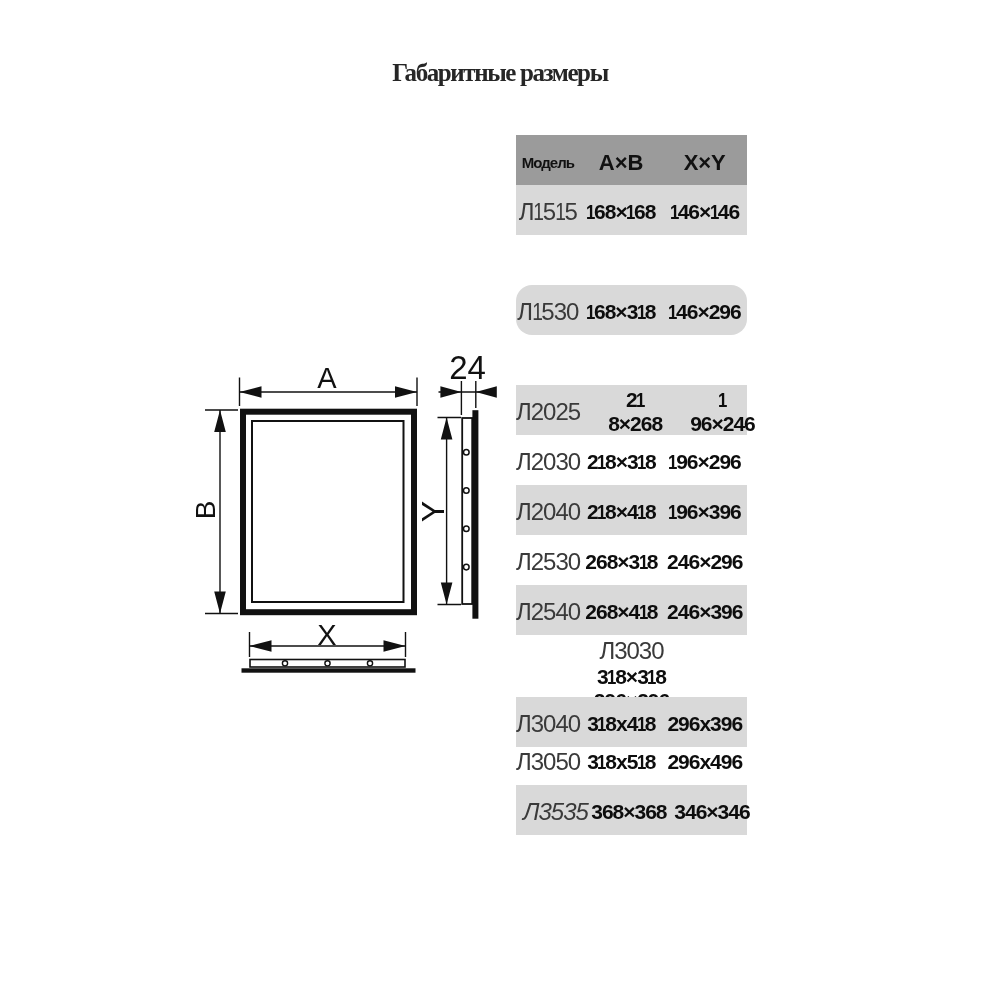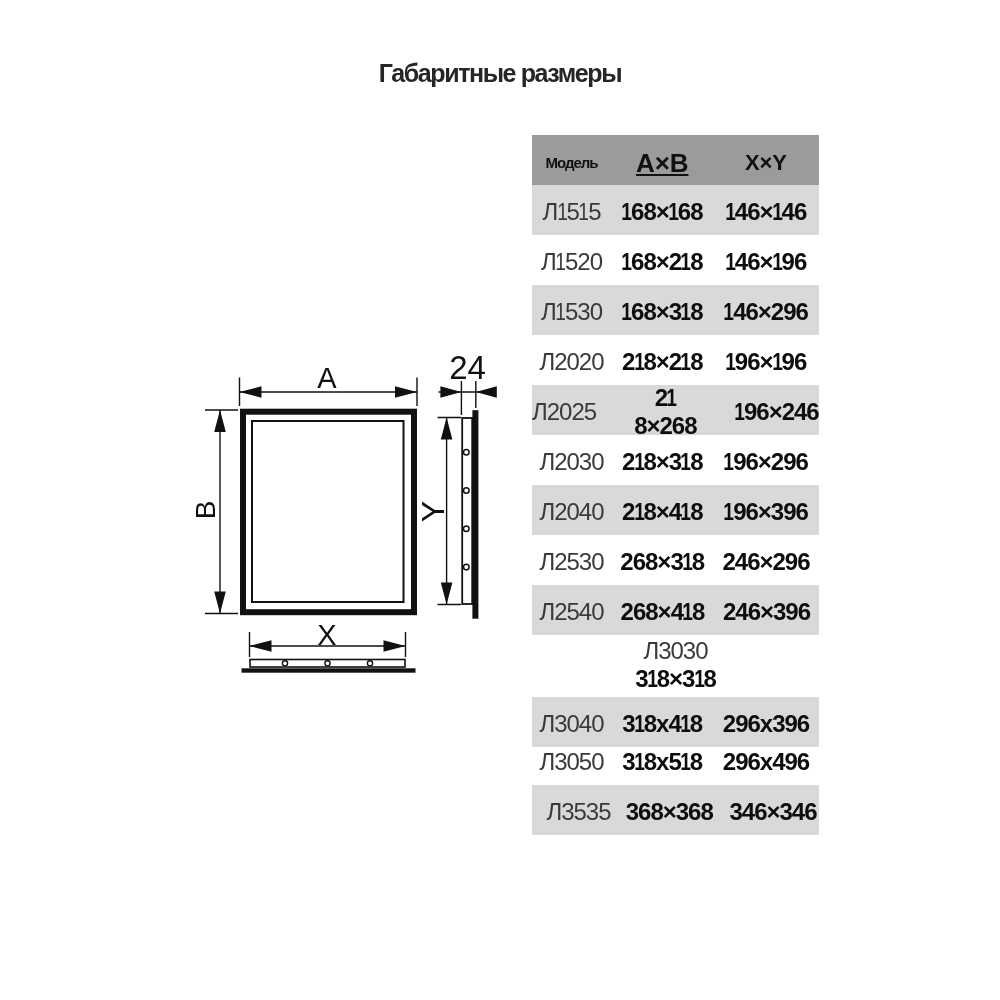--- a/index.html
+++ b/index.html
@@ -1,62 +1,52 @@
 <!DOCTYPE html>
 <html><head>
 <meta charset="utf-8">
 <style>
   html,body{margin:0;padding:0;background:#fff;}
   #page{position:relative;width:1000px;height:1000px;background:#fff;overflow:hidden;
         font-family:"Liberation Sans", sans-serif;}
-  .row{position:absolute;left:532px;width:287px;height:50px;display:flex;align-items:center;}
+  .row{position:absolute;left:516px;width:231px;height:50px;display:flex;align-items:center;}
   .c1{width:79px;text-align:center;position:relative;top:1.5px;}
   .c2{width:102.5px;text-align:center;position:relative;top:1.5px;}
   .c3{width:105px;text-align:center;position:relative;top:1.5px;}
   .model{font-size:24px;font-weight:400;color:#3a3a3a;letter-spacing:-1px;}
   .model i{font-style:normal;display:inline-block;transform:scaleX(0.8);margin:0 -1.55px;}
-  .val{font-size:24px;font-weight:700;color:#0d0d0d;letter-spacing:-1px;}
+  .val{font-size:21px;font-weight:700;color:#0d0d0d;letter-spacing:-1px;}
   .val i{font-style:normal;display:inline-block;transform:scaleX(0.8);margin:0 -1.65px;}
   .grey{background:#d9d9d9;}
 </style>
 </head>
 <body>
 <div id="page">
 
-  <div style="position:absolute;left:0;top:59px;width:1000px;text-align:center;font-size:25px;font-weight:700;color:#262626;letter-spacing:-1.4px;">Габаритные размеры</div>
+  <div style="position:absolute;left:0;top:59px;width:1000px;text-align:center;font-size:25px;font-weight:700;color:#262626;letter-spacing:-1.4px;font-family:Liberation Serif, serif;">Габаритные размеры</div>
 
   <div class="row" style="top:135px;background:#9b9b9b;">
     <div class="c1" style="font-size:15px;font-weight:700;color:#111;letter-spacing:-1px;top:2px;">Модель</div>
-    <div class="c2" style="font-size:26px;font-weight:700;color:#111;letter-spacing:-0.1px;top:3px;text-decoration:underline;">А×В</div>
+    <div class="c2" style="font-size:22px;font-weight:700;color:#111;letter-spacing:-0.1px;top:3px;">А×В</div>
     <div class="c3" style="font-size:22px;font-weight:700;color:#111;letter-spacing:-0.1px;top:3px;">Х×Y</div>
   </div>
 
   <div class="row grey" style="top:185px;">
       <div class="c1 model">Л<i>1</i>5<i>1</i>5</div>
       <div class="c2 val"><i>1</i>68×<i>1</i>68</div>
       <div class="c3 val"><i>1</i>46×<i>1</i>46</div>
     </div>
 
-  <div class="row" style="top:235px;">
-      <div class="c1 model">Л<i>1</i>520</div>
-      <div class="c2 val"><i>1</i>68×2<i>1</i>8</div>
-      <div class="c3 val"><i>1</i>46×<i>1</i>96</div>
-    </div>
 
-  <div class="row grey" style="top:285px;">
+  <div class="row grey" style="top:285px;border-radius:16px;">
       <div class="c1 model">Л<i>1</i>530</div>
       <div class="c2 val"><i>1</i>68×3<i>1</i>8</div>
       <div class="c3 val"><i>1</i>46×296</div>
     </div>
 
-  <div class="row" style="top:335px;">
-      <div class="c1 model">Л2020</div>
-      <div class="c2 val">2<i>1</i>8×2<i>1</i>8</div>
-      <div class="c3 val"><i>1</i>96×<i>1</i>96</div>
-    </div>
 
   <div class="row grey" style="top:385px;gap:28px;">
       <div class="c1 model">Л2025</div>
       <div class="c2 val">2<i>1</i>8×268</div>
       <div class="c3 val"><i>1</i>96×246</div>
     </div>
 
   <div class="row" style="top:435px;">
       <div class="c1 model">Л2030</div>
       <div class="c2 val">2<i>1</i>8×3<i>1</i>8</div>
@@ -93,21 +83,21 @@
       <div class="c3 val">296x396</div>
     </div>
 
   <div class="row" style="top:735px;">
       <div class="c1 model">Л3050</div>
       <div class="c2 val">3<i>1</i>8x5<i>1</i>8</div>
       <div class="c3 val">296x496</div>
     </div>
 
   <div class="row grey" style="top:785px;">
-      <div class="c1 model" style="left:7px;">Л3535</div>
+      <div class="c1 model" style="left:7px;font-style:italic;">Л3535</div>
       <div class="c2 val" style="left:7px;">368×368</div>
       <div class="c3 val" style="left:7px;">346×346</div>
     </div>
 
   <svg style="position:absolute;left:170px;top:340px;" width="340" height="350" viewBox="170 340 340 350" fill="none" stroke="#111">
 
     <rect x="243" y="411.7" width="171" height="200.5" stroke-width="6" fill="#fff"></rect>
 
     <rect x="252" y="421" width="151.5" height="181" stroke-width="2"></rect>
 

